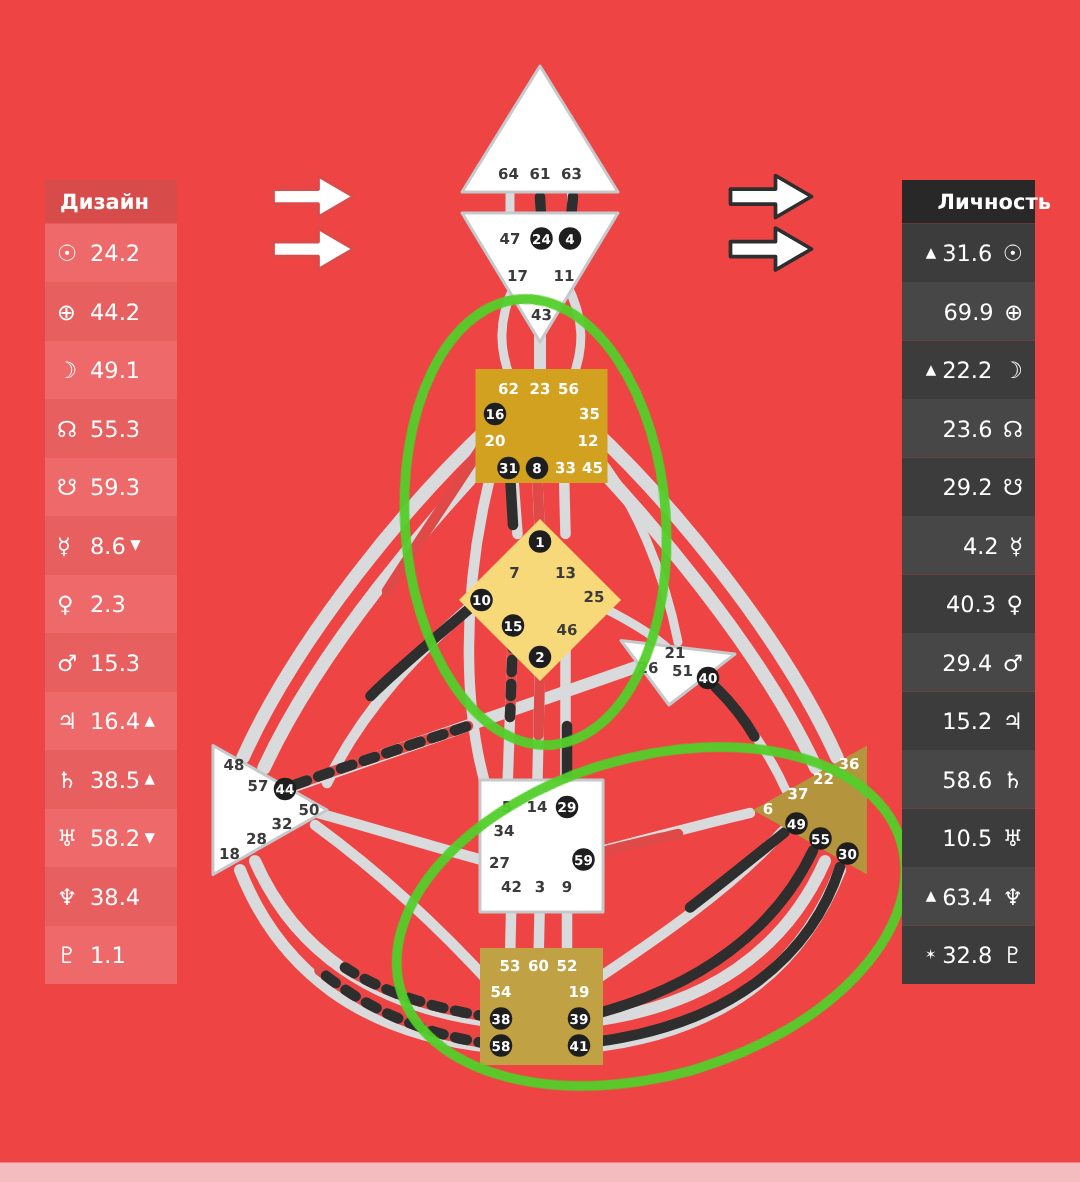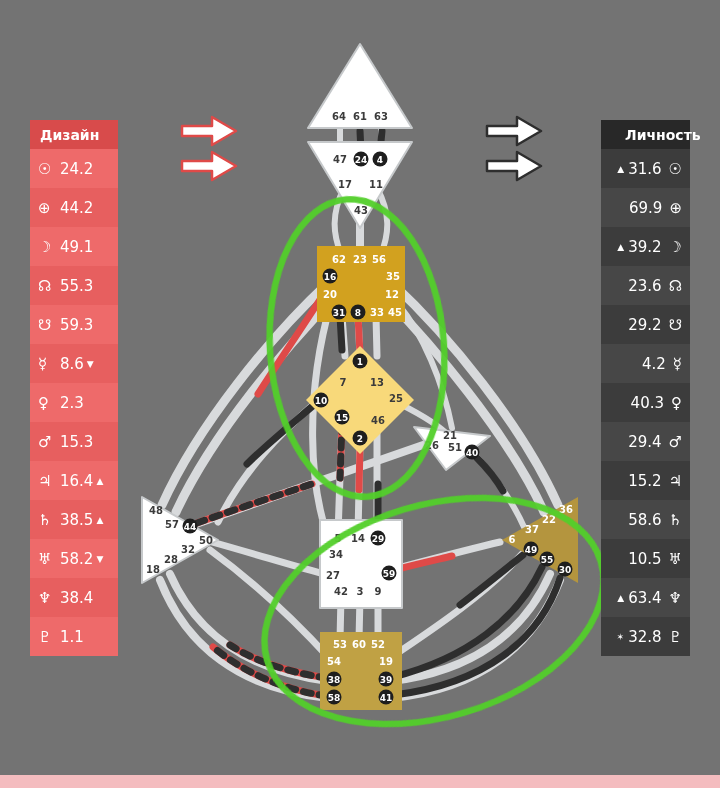--- a/index.html
+++ b/index.html
@@ -1,16 +1,16 @@
 <!DOCTYPE html>
 <html><head>
 <meta charset="utf-8">
 <style>
   html,body{margin:0;padding:0;background:#ffffff;}
-  .stage{position:relative;width:720px;height:788px;background:#737373;overflow:hidden;
+  .stage{position:relative;width:720px;height:788px;background:#ef4444;overflow:hidden;
          font-family:"DejaVu Sans",sans-serif;}
   #graph{position:absolute;left:0;top:0;}
   #graph text{font-family:"DejaVu Sans",sans-serif;}
   .panel{position:absolute;top:120px;color:#fff;}
   #design-panel{left:30px;width:88px;}
   #personality-panel{left:601px;width:89px;}
   .panel-header{height:29px;display:flex;align-items:center;font-size:14px;font-weight:bold;}
   #design-panel .panel-header{background:#d84b4b;padding-left:10px;}
   #personality-panel .panel-header{background:#282828;padding-left:24px;}
   .prow{height:39px;display:flex;align-items:center;font-size:15px;}
@@ -275,21 +275,21 @@
           <span class="mini">▲</span>
           <span class="val">31.6</span>
           <span class="glyph">☉</span>
         </div>
         <div class="prow">
           <span class="val">69.9</span>
           <span class="glyph">⊕</span>
         </div>
         <div class="prow">
           <span class="mini">▲</span>
-          <span class="val">39.2</span>
+          <span class="val">22.2</span>
           <span class="glyph">☽</span>
         </div>
         <div class="prow">
           <span class="val">23.6</span>
           <span class="glyph">☊</span>
         </div>
         <div class="prow">
           <span class="val">29.2</span>
           <span class="glyph">☋</span>
         </div>

